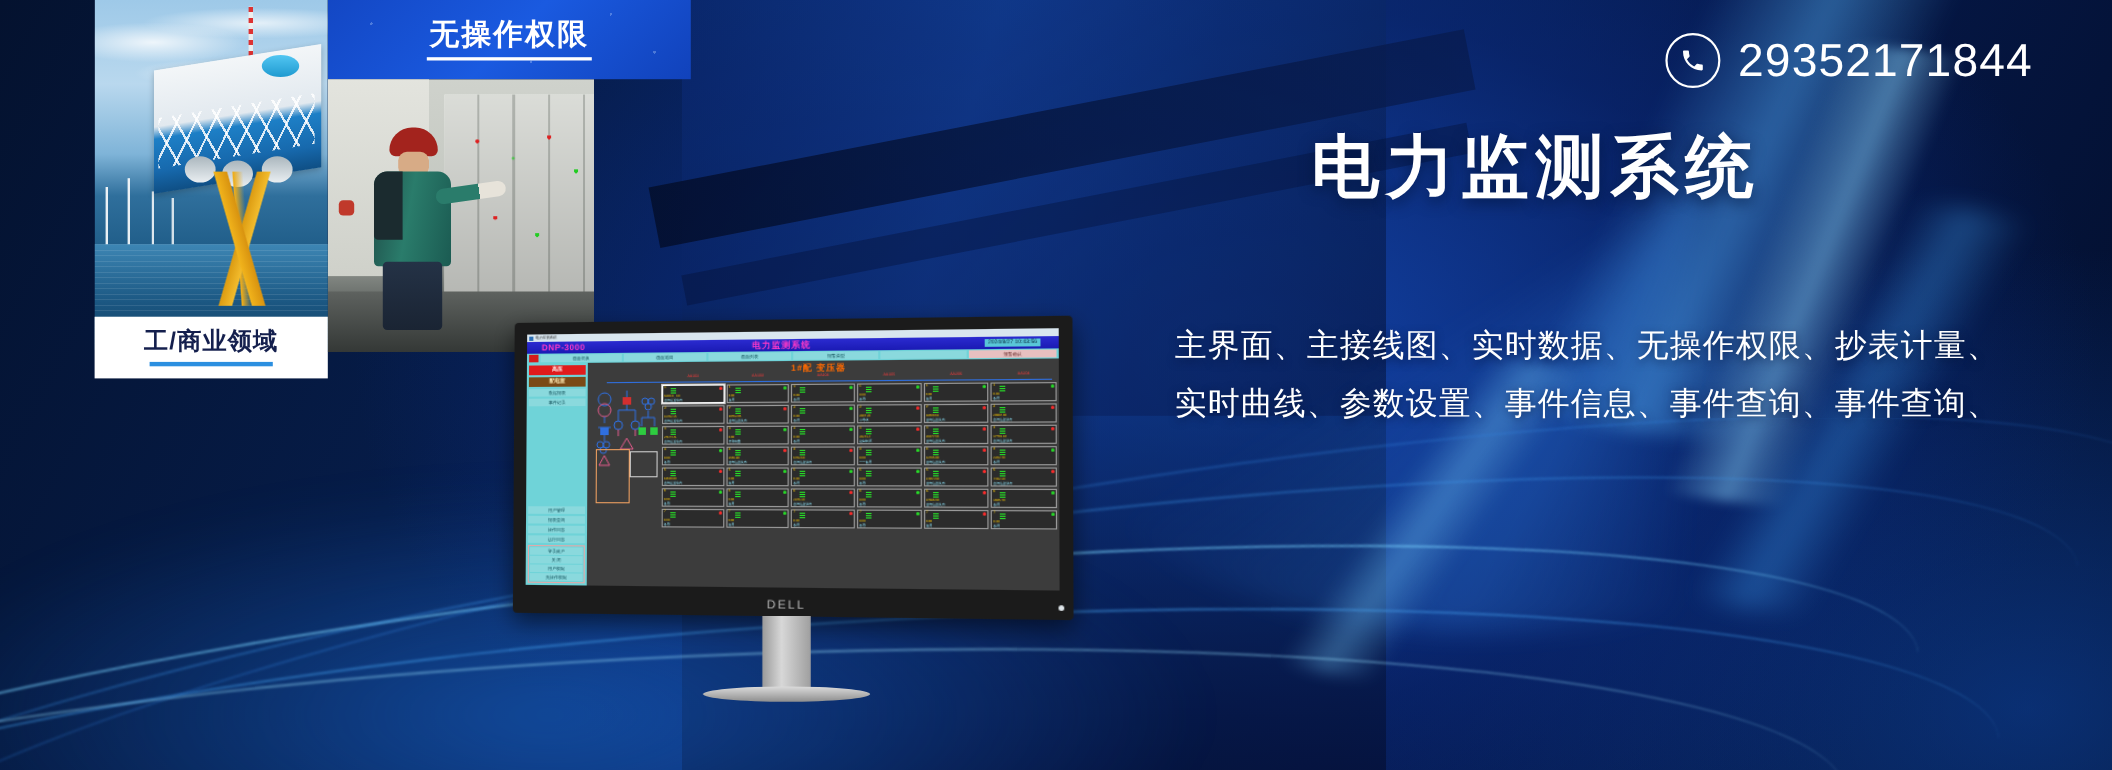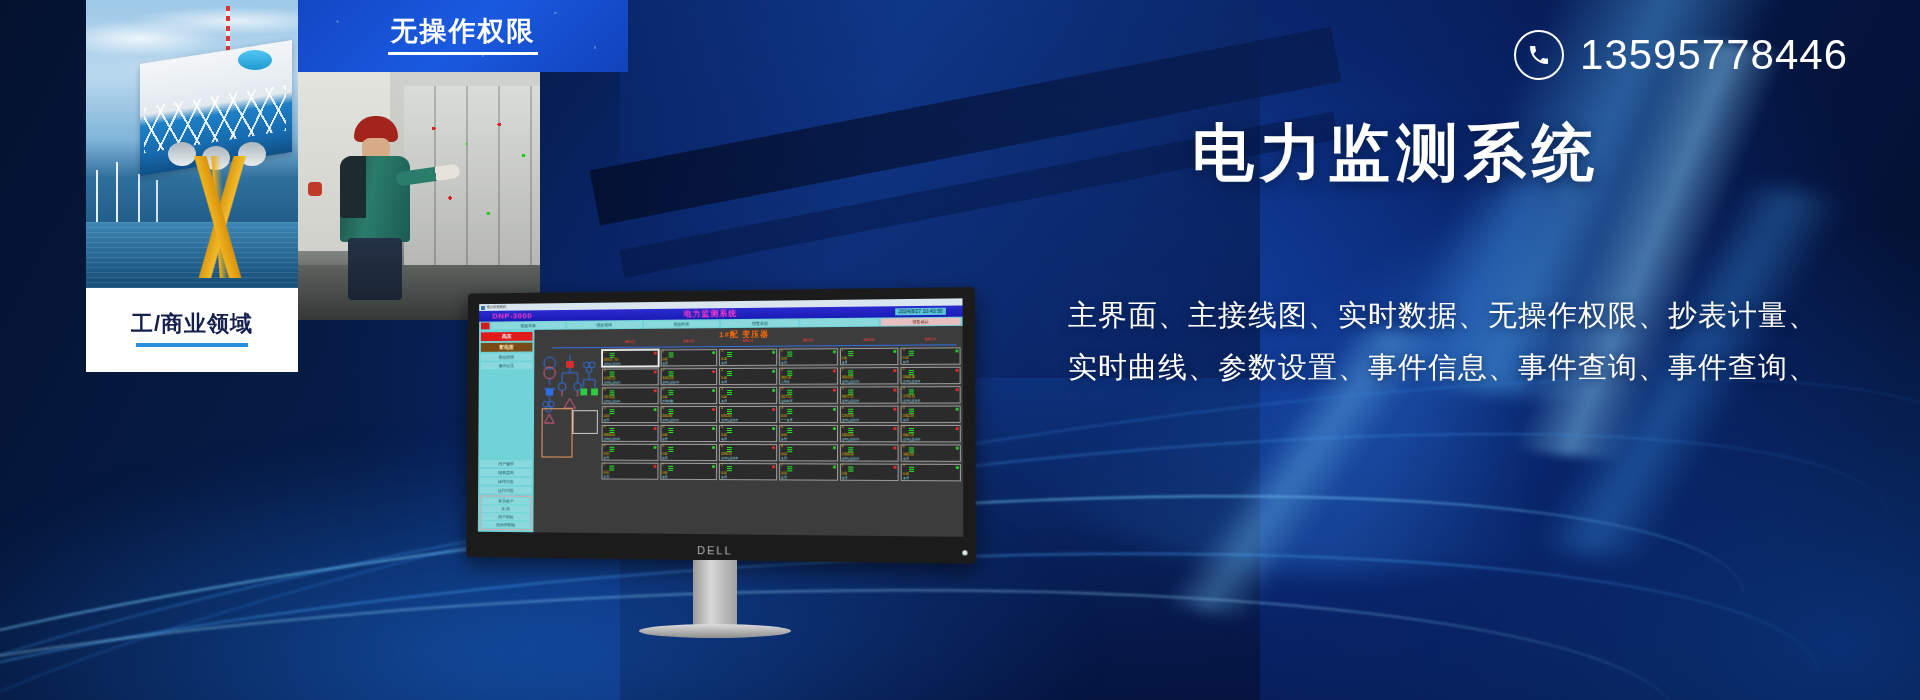--- a/index.html
+++ b/index.html
@@ -106,21 +106,21 @@
     background:
       linear-gradient(90deg,rgba(255,255,255,.9) 0 2px,rgba(0,0,0,0) 2px) 10px 20px/20px 70px no-repeat,
       linear-gradient(90deg,rgba(255,255,255,.9) 0 2px,rgba(0,0,0,0) 2px) 30px 12px/20px 80px no-repeat,
       linear-gradient(90deg,rgba(255,255,255,.85) 0 2px,rgba(0,0,0,0) 2px) 52px 24px/20px 66px no-repeat,
       linear-gradient(90deg,rgba(255,255,255,.8) 0 2px,rgba(0,0,0,0) 2px) 70px 30px/20px 58px no-repeat;}
   .card-a .sea{position:absolute;left:0;bottom:0;width:100%;height:96px;
     background:
       repeating-linear-gradient(180deg, rgba(255,255,255,.10) 0 1px, rgba(0,0,0,0) 1px 5px),
       linear-gradient(180deg,#3d86b4,#1b5782 55%,#123f61);}
 
-  .caption-box{position:absolute;left:86px;top:288px;width:212px;height:84px;background:#ffffff;
+  .caption-box{position:absolute;left:86px;top:288px;width:212px;height:56px;background:#ffffff;
     display:flex;flex-direction:column;align-items:center;justify-content:center;gap:8px;}
   .caption-box .txt{color:#141f4d;font-size:22px;font-weight:700;letter-spacing:1px;line-height:1;}
   .caption-box .rule{width:112px;height:4px;background:#2b8fe0;}
 
   .card-b{left:298px;top:72px;width:242px;height:248px;}
   .card-b .room{position:absolute;inset:0;
     background:linear-gradient(180deg,#cfd2cc 0%,#c2c6bf 52%,#6f7470 78%,#3b3f3d 100%);}
   .card-b .wallL{position:absolute;left:0;top:0;width:38%;height:72%;
     background:linear-gradient(180deg,#e3e4de,#cfd1ca);}
   .card-b .panels{position:absolute;right:0;top:14px;width:56%;height:78%;
@@ -858,21 +858,21 @@
     <div class="mon-foot"></div>
     <div class="mon-base"></div>
   </div>
 
   <div class="phone">
     <span class="ring">
       <svg viewBox="0 0 24 24">
           <path d="M6.6 10.8c1.4 2.8 3.8 5.1 6.6 6.6l2.2-2.2c.3-.3.7-.4 1-.2 1.1.4 2.3.6 3.6.6.6 0 1 .4 1 1V20c0 .6-.4 1-1 1C10.6 21 3 13.4 3 4c0-.6.4-1 1-1h3.4c.6 0 1 .4 1 1 0 1.2.2 2.4.6 3.6.1.4 0 .7-.2 1l-2.2 2.2z"></path>
         </svg>
     </span>
-    <span class="num">13595778446</span>
+    <span class="num">29352171844</span>
   </div>
 
   <div class="headline">电力监测系统</div>
 
   <div class="desc">
     <div>主界面、主接线图、实时数据、无操作权限、抄表计量、</div>
     <div>实时曲线、参数设置、事件信息、事件查询、事件查询、</div>
   </div>
 
 </div>

